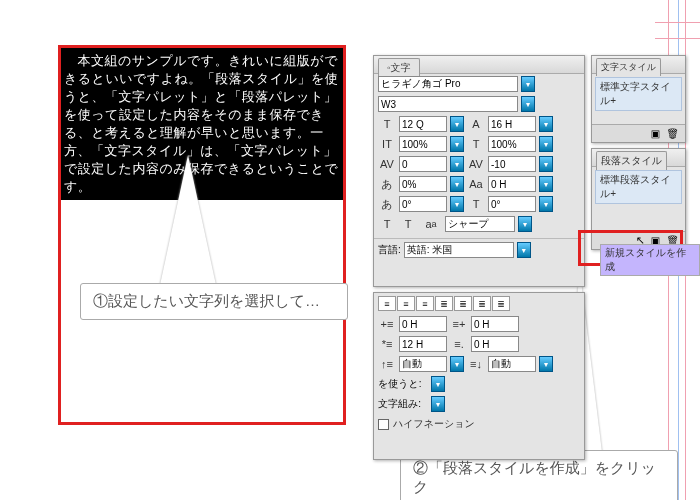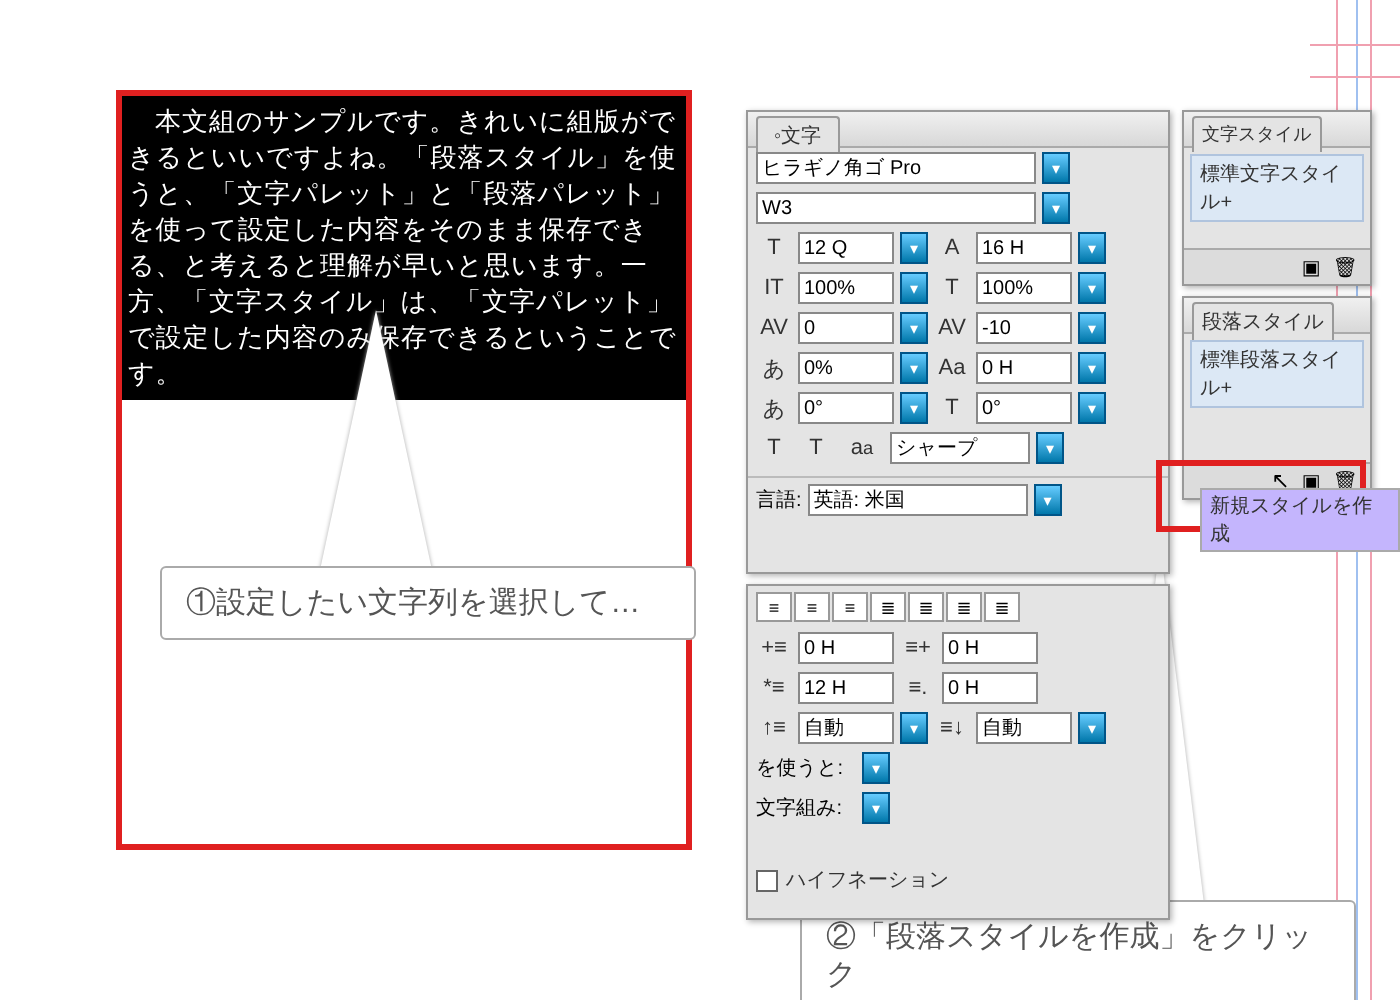--- a/index.html
+++ b/index.html
@@ -67,21 +67,21 @@
   }
   .icon-label {
     width:18px; height:16px; display:inline-flex; align-items:center; justify-content:center;
     color:#333; font-size:11px;
   }
   .align-btns { display:flex; gap:1px; padding:3px 4px; }
   .align-btn {
     width:18px; height:15px; background:#fff; border:1px solid #999;
     font-size:9px; display:flex; align-items:center; justify-content:center;
   }
-  .checkbox-row { display:flex; align-items:center; gap:4px; padding:3px 4px; font-size:10px; color:#333;margin-top:16px;}
+  .checkbox-row { display:flex; align-items:center; gap:4px; padding:3px 4px; font-size:10px; color:#333;}
   .ck { width:11px; height:11px; border:1px solid #666; background:#fff; }
   .list-item {
     background:#dce8f5; border:1px solid #b0c4de;
     padding:2px 4px; font-size:10px; color:#333;
   }
   
   .panel-footer {
     position:absolute; bottom:0; left:0; right:0; height:18px;
     background:#dcdcdc; border-top:1px solid #aaa;
     display:flex; justify-content:flex-end; align-items:center; gap:6px;

